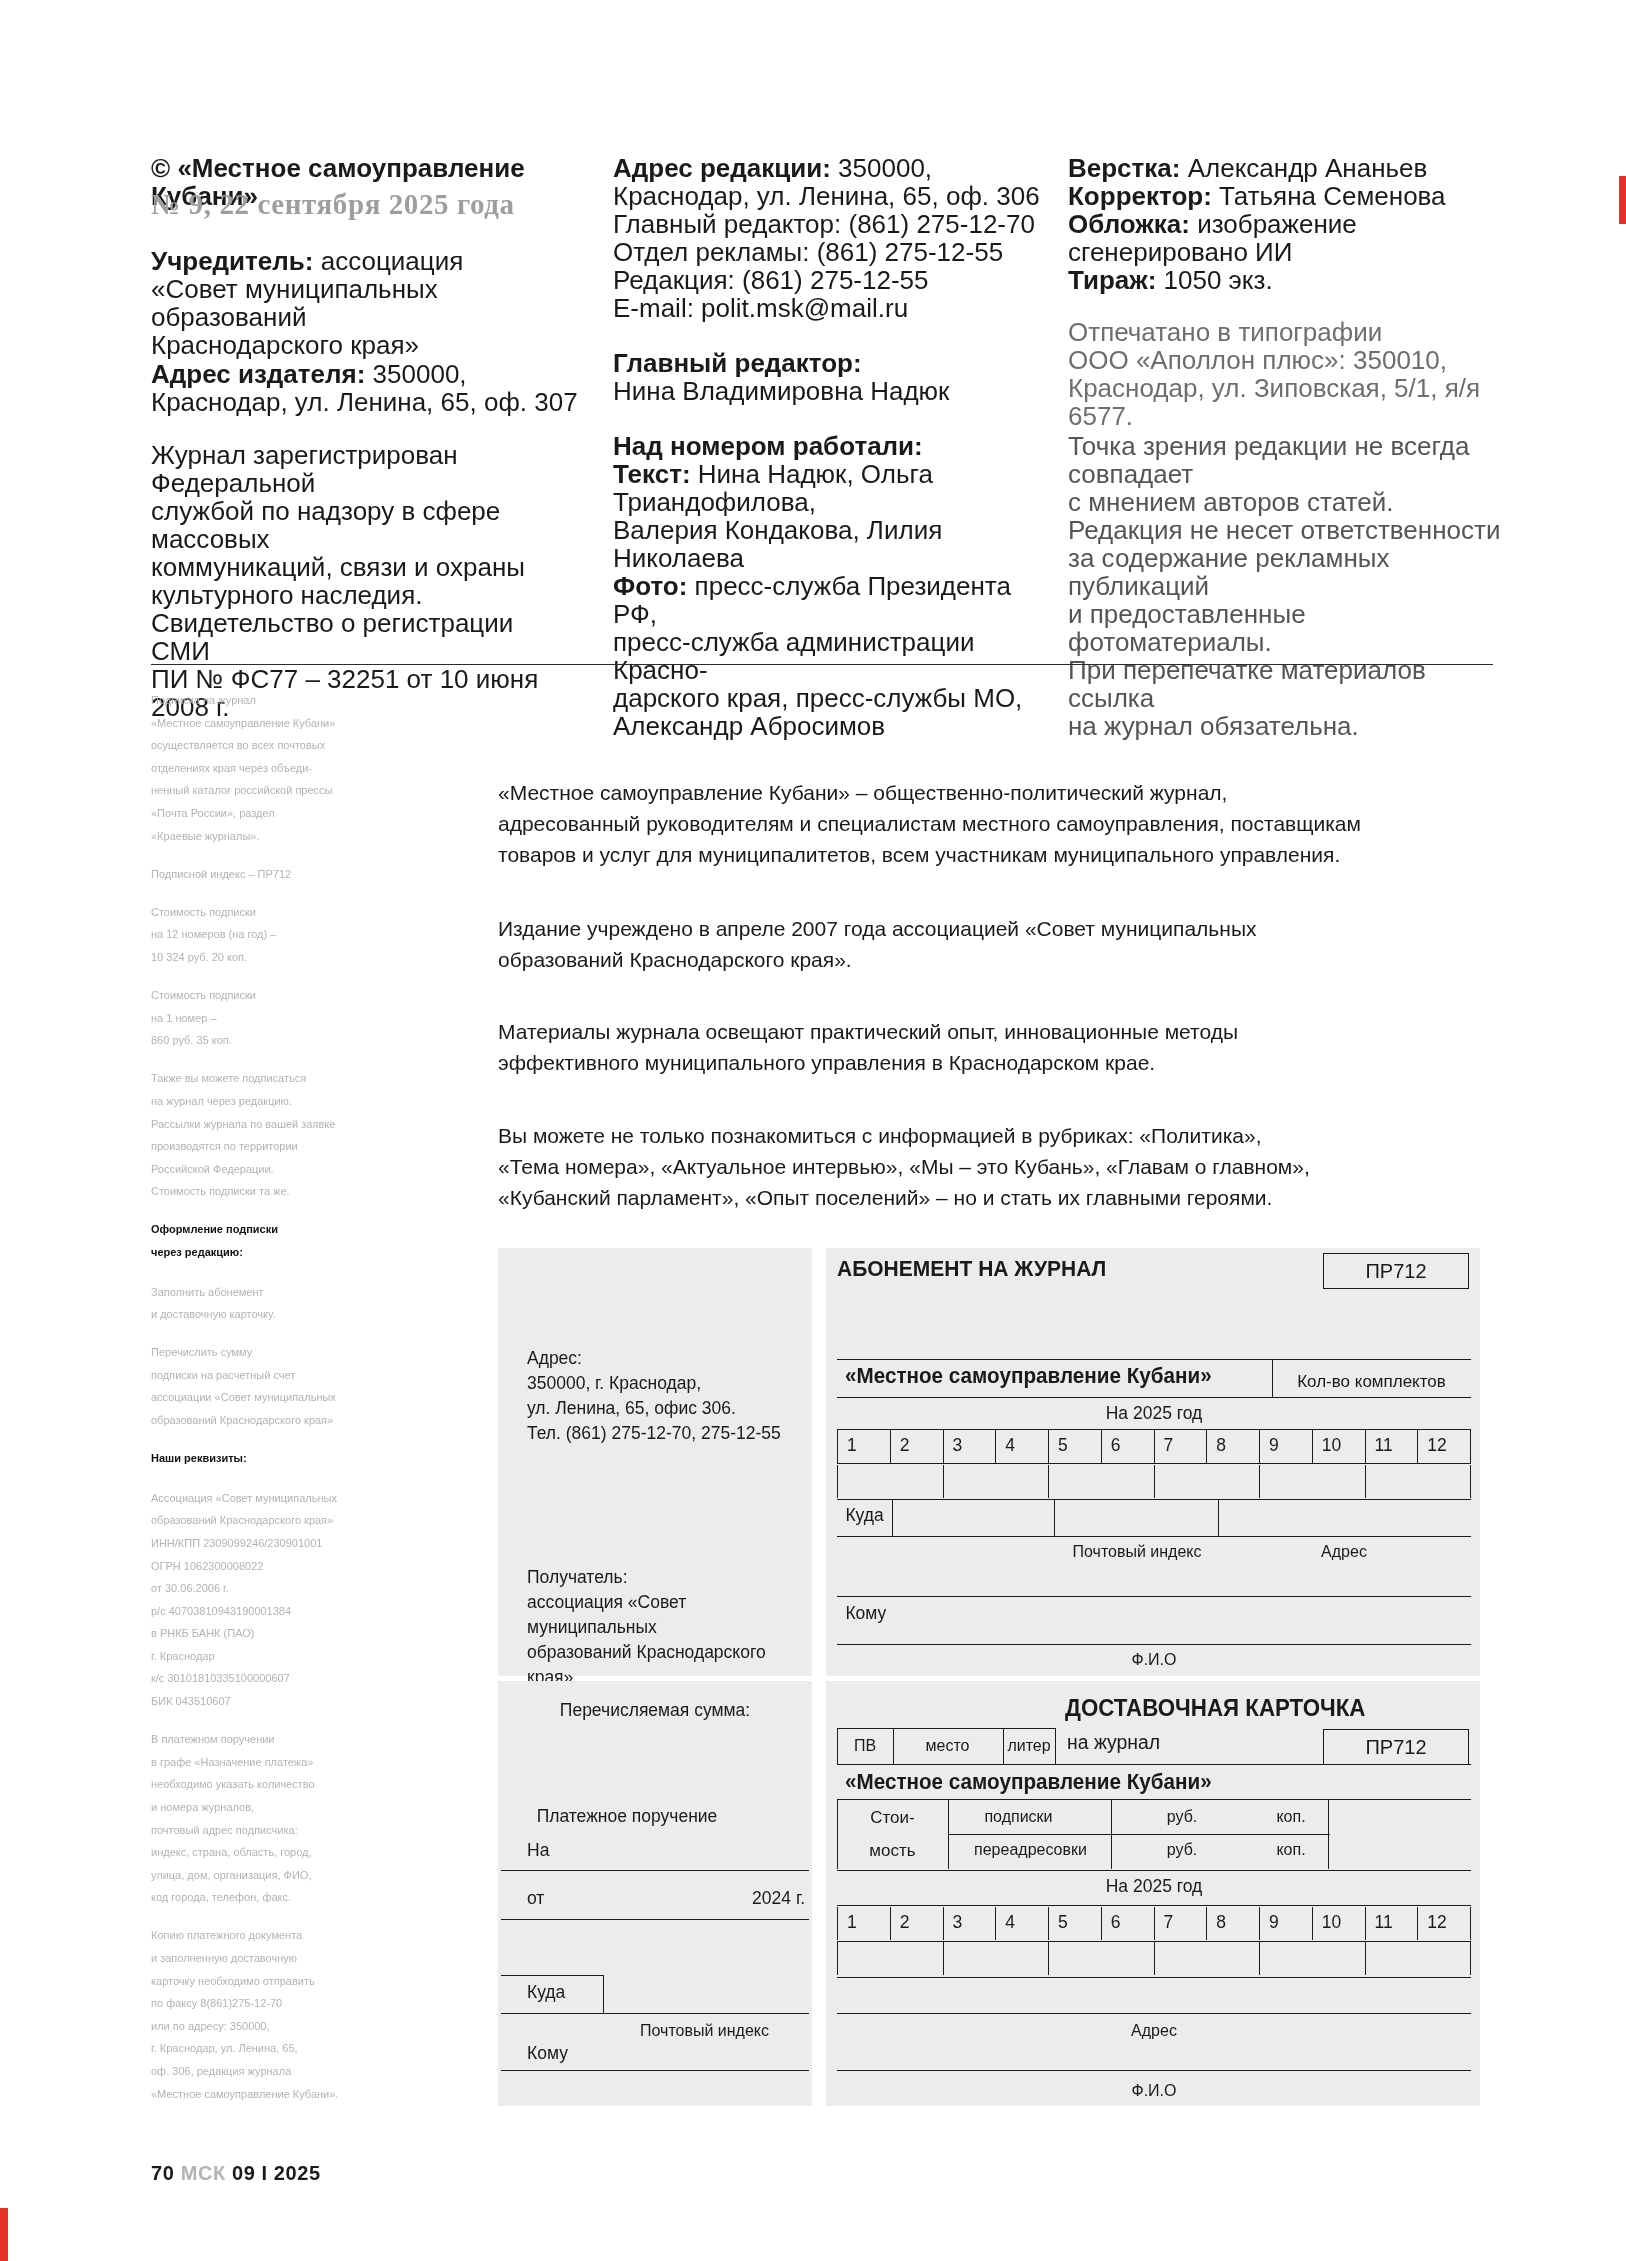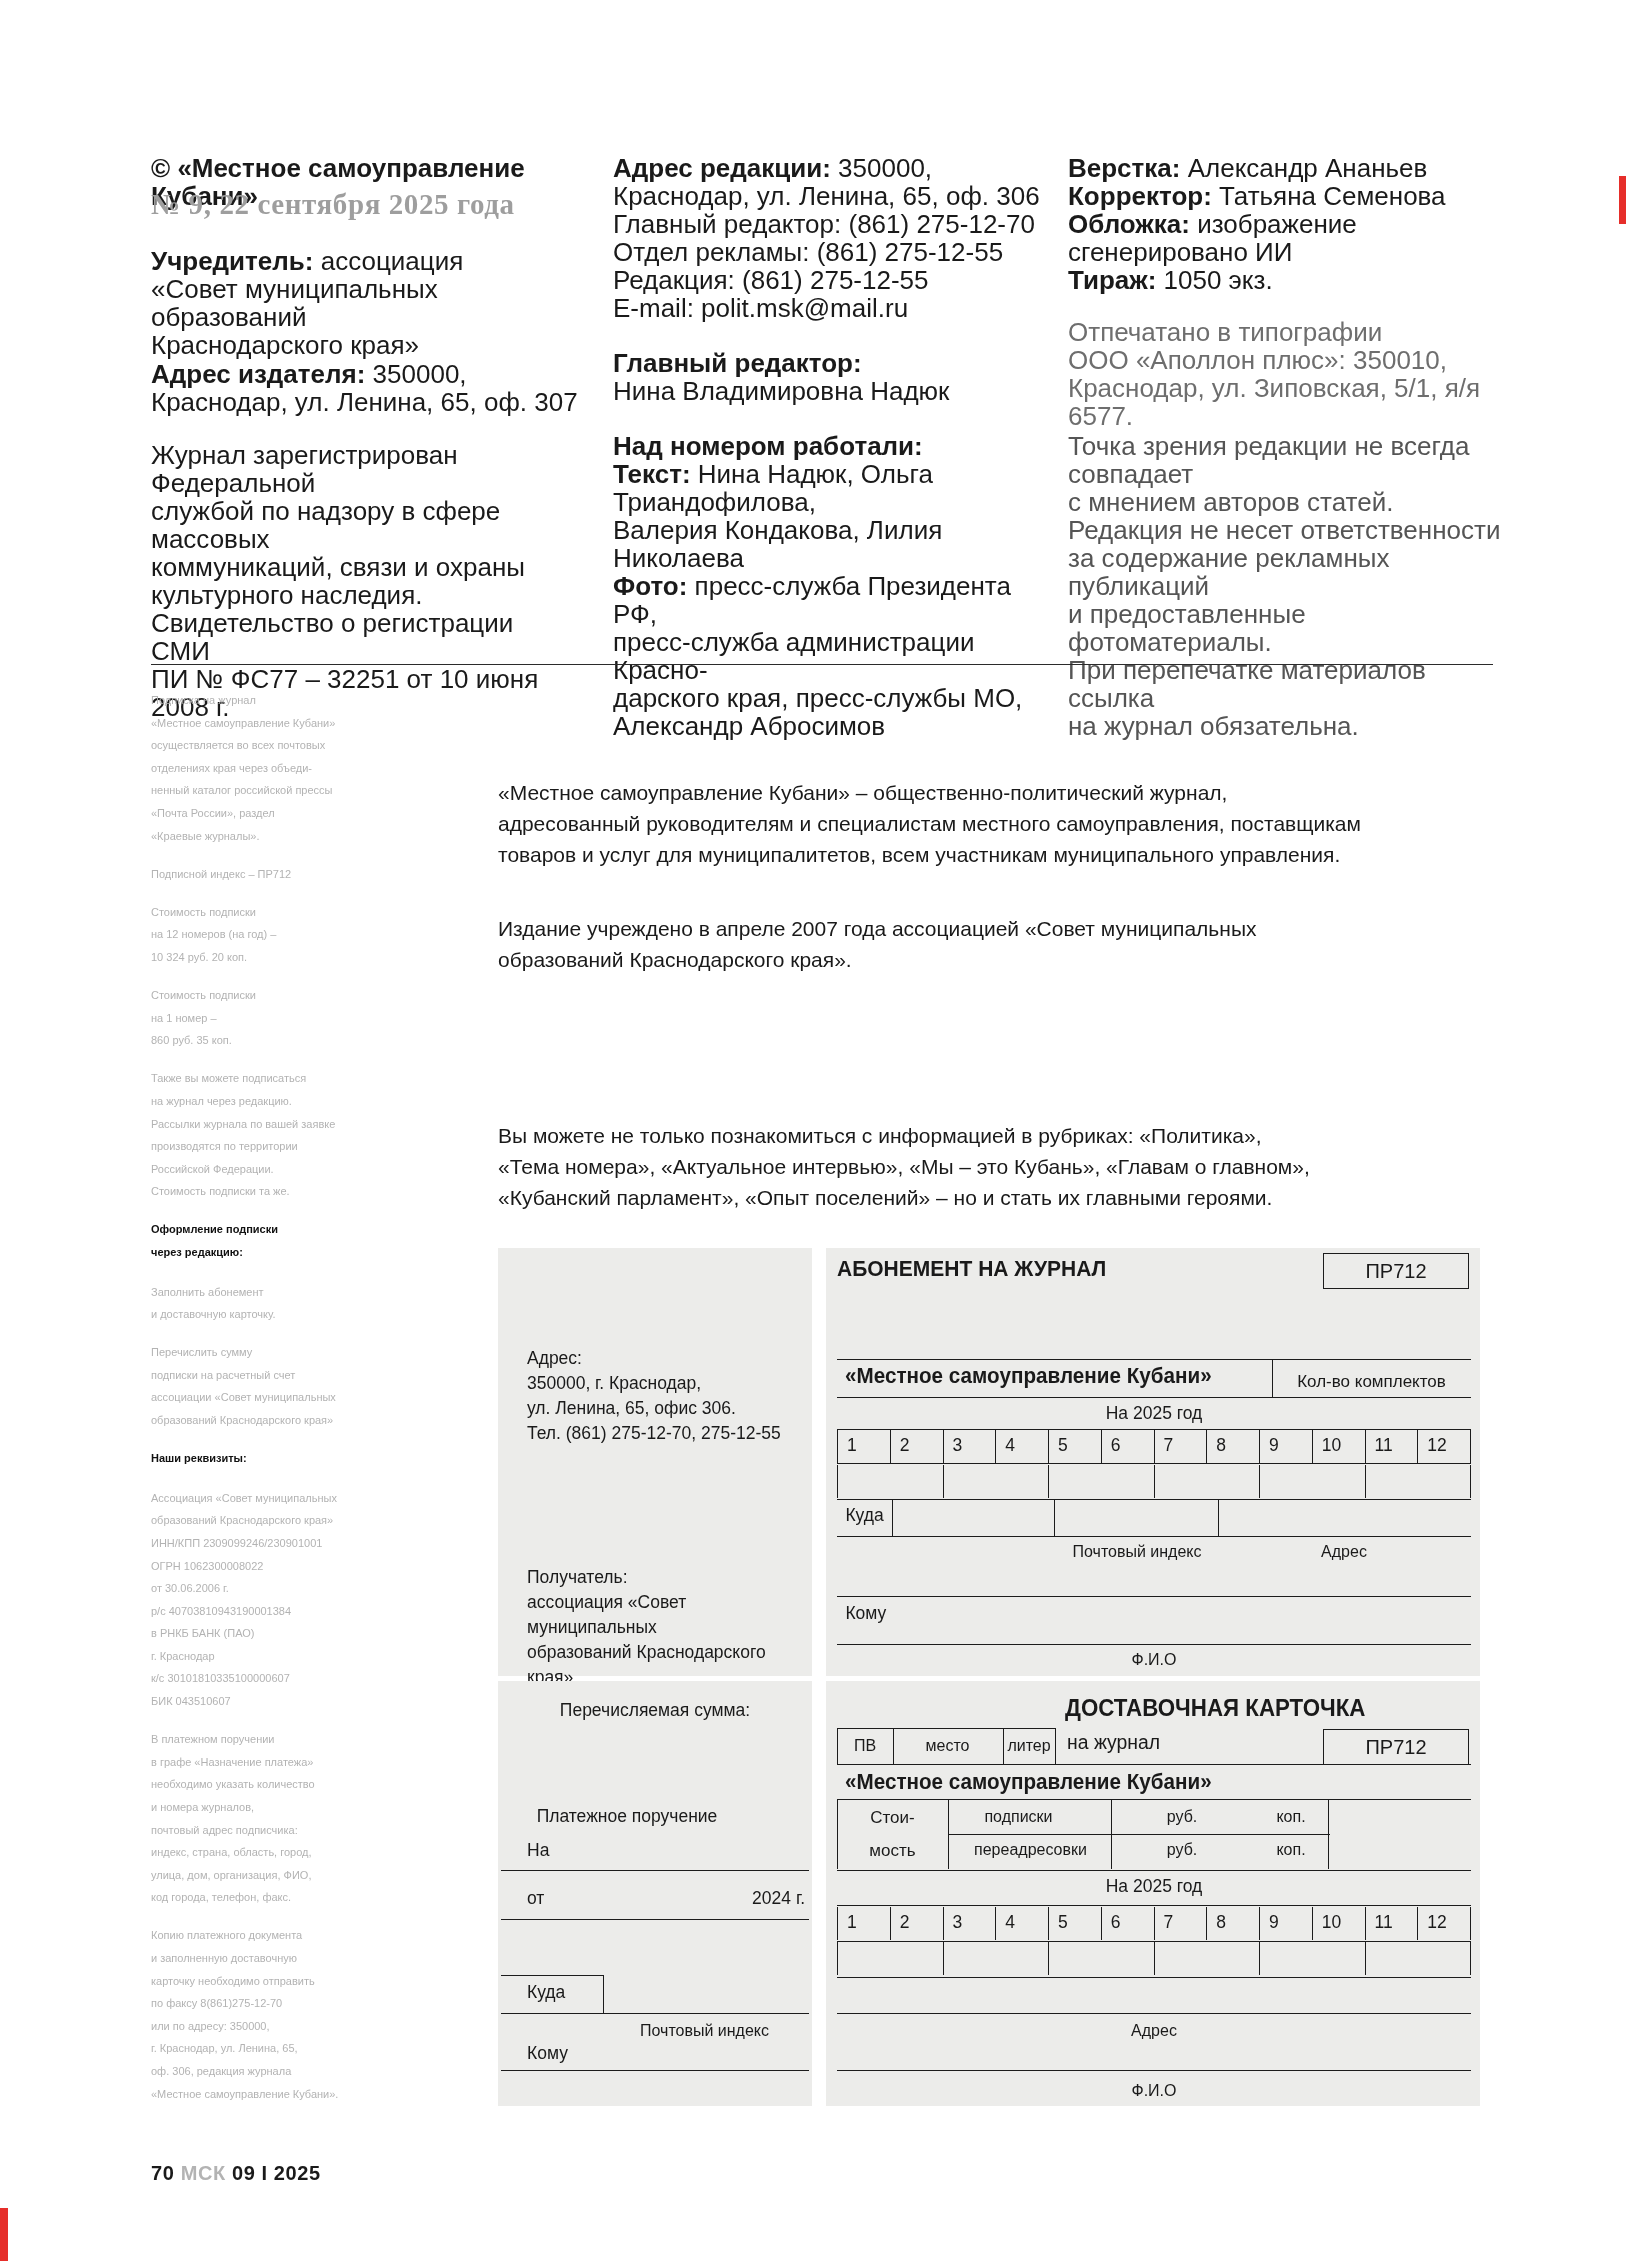--- a/index.html
+++ b/index.html
@@ -144,20 +144,22 @@
 г. Краснодар, ул. Ленина, 65,
 оф. 306, редакция журнала
 «Местное самоуправление Кубани».</p>
   </aside>
 
   <div class="abs mainp" style="left:498px;top:777px;">«Местное самоуправление Кубани» – общественно-политический журнал,
 адресованный руководителям и специалистам местного самоуправления, поставщикам
 товаров и услуг для муниципалитетов, всем участникам муниципального управления.</div>
   <div class="abs mainp" style="left:498px;top:913px;">Издание учреждено в апреле 2007 года ассоциацией «Совет муниципальных
 образований Краснодарского края».</div>
+  <div class="abs mainp" style="left:498px;top:1016px;">Материалы журнала освещают практический опыт, инновационные методы
+эффективного муниципального управления в Краснодарском крае.</div>
   <div class="abs mainp" style="left:498px;top:1120px;">Вы можете не только познакомиться с информацией в рубриках: «Политика»,
 «Тема номера», «Актуальное интервью», «Мы – это Кубань», «Главам о главном»,
 «Кубанский парламент», «Опыт поселений» – но и стать их главными героями.</div>
 
   <div class="panel" style="left:498px;top:1248px;width:314px;height:428px;">
     <div class="lbl pre f27" style="left:29px;top:98px;line-height:25px;">Адрес:
 350000, г. Краснодар,
 ул. Ленина, 65, офис 306.
 Тел. (861) 275-12-70, 275-12-55</div>
     <div class="lbl pre f27" style="left:29px;top:317px;line-height:25px;">Получатель:

